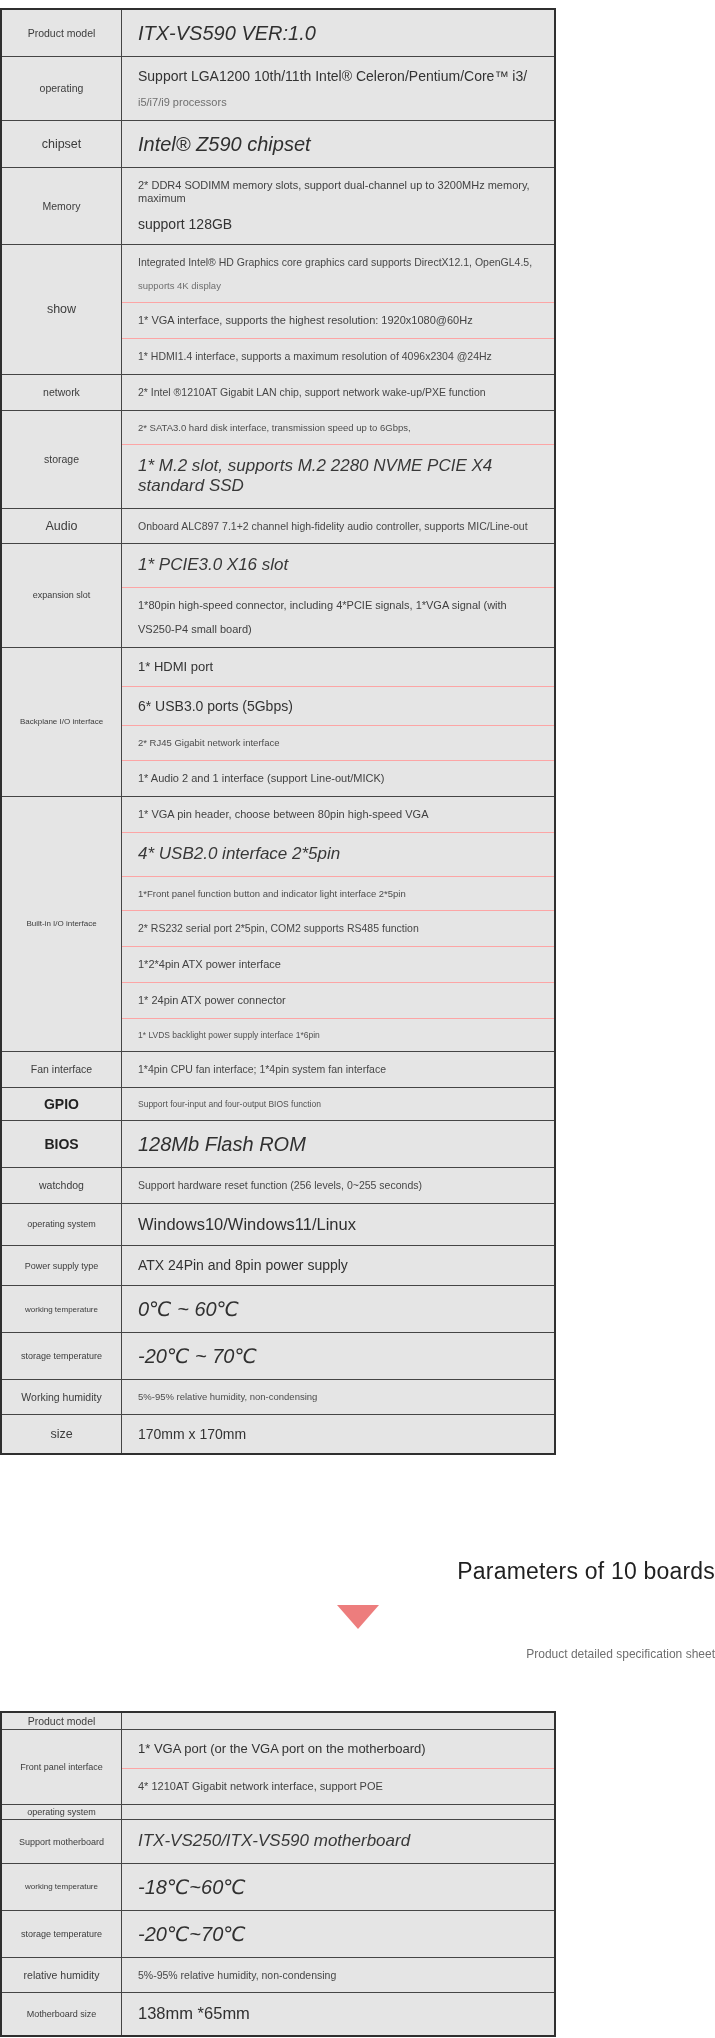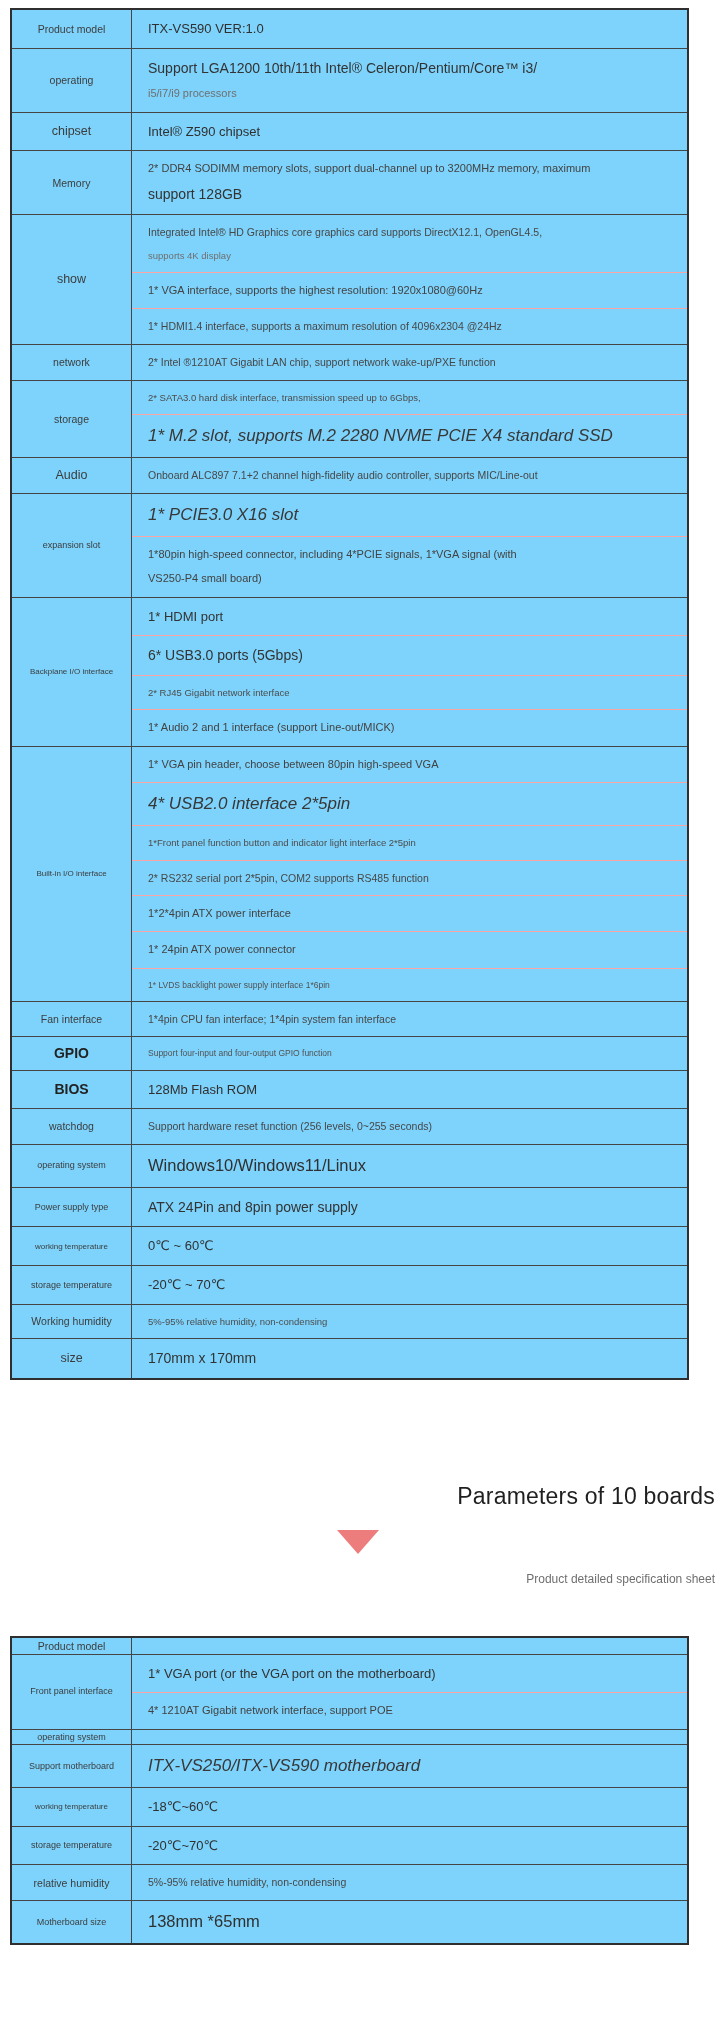--- a/index.html
+++ b/index.html
@@ -5,23 +5,23 @@
   * { box-sizing: border-box; margin: 0; padding: 0; }
   html, body { background: #ffffff; }
   body {
     width: 715px; height: 2038px; overflow: hidden;
     font-family: "Liberation Sans", "DejaVu Sans", sans-serif;
     color: #3f3f3f;
   }
   .page { padding-top: 8px; }
 
   .spec-table {
-    width: 679px; margin-left: 10px;
+    width: 556px; 
     border: 2px solid #2f2f2f;
-    background: #7dd3fc;
+    background: #e5e5e5;
   }
   .spec-row { display: flex; }
   .spec-row + .spec-row { border-top: 1.5px solid #454545; }
 
   .label-cell {
     flex: 0 0 120px; width: 120px;
     border-right: 1.3px solid #454545;
     display: flex; align-items: center; justify-content: center;
     text-align: center; padding: 2px 3px;
     color: #3c3c3c; line-height: 1.15;
@@ -36,21 +36,21 @@
   .value-cell {
     padding: 11px 10px 11px 16px;
     display: flex; flex-direction: column; justify-content: center;
     flex: 1 1 auto;
   }
   .value-cell + .value-cell { border-top: 1px solid #fca5a5; }
   .vline { line-height: 1.2; }
   .vline + .vline { margin-top: 11px; }
 
   .v-s16 { font-size: 16.5px; color: #303030; }
-  .v-s15 { font-size: 13px;   color: #303030; }
+  .v-s15 { font-size: 20px;   color: #303030; font-style: italic; }
   .v-s14 { font-size: 14px;   color: #333333; }
   .v-s13 { font-size: 13px;   color: #333333; }
   .v-s12 { font-size: 17px; color: #383838; font-style: italic; }
   .v-s11 { font-size: 11px;   color: #424242; }
   .v-s10 { font-size: 10.5px; color: #474747; }
   .v-s9  { font-size: 9.5px;  color: #4c4c4c; }
   .v-s8  { font-size: 8.5px;  color: #525252; }
   .muted { color: #6f6f6f; }
 
   .divider-block { text-align: right; margin-top: 103px; }
@@ -211,21 +211,21 @@
         <div class="value-col">
           <div class="value-cell">
             <div class="vline v-s10">1*4pin CPU fan interface; 1*4pin system fan interface</div>
           </div>
         </div>
       </div>
       <div class="spec-row">
         <div class="label-cell l-bold">GPIO</div>
         <div class="value-col">
           <div class="value-cell">
-            <div class="vline v-s8">Support four-input and four-output GPIO function</div>
+            <div class="vline v-s8">Support four-input and four-output BIOS function</div>
           </div>
         </div>
       </div>
       <div class="spec-row">
         <div class="label-cell l-bold">BIOS</div>
         <div class="value-col">
           <div class="value-cell">
             <div class="vline v-s15">128Mb Flash ROM</div>
           </div>
         </div>

